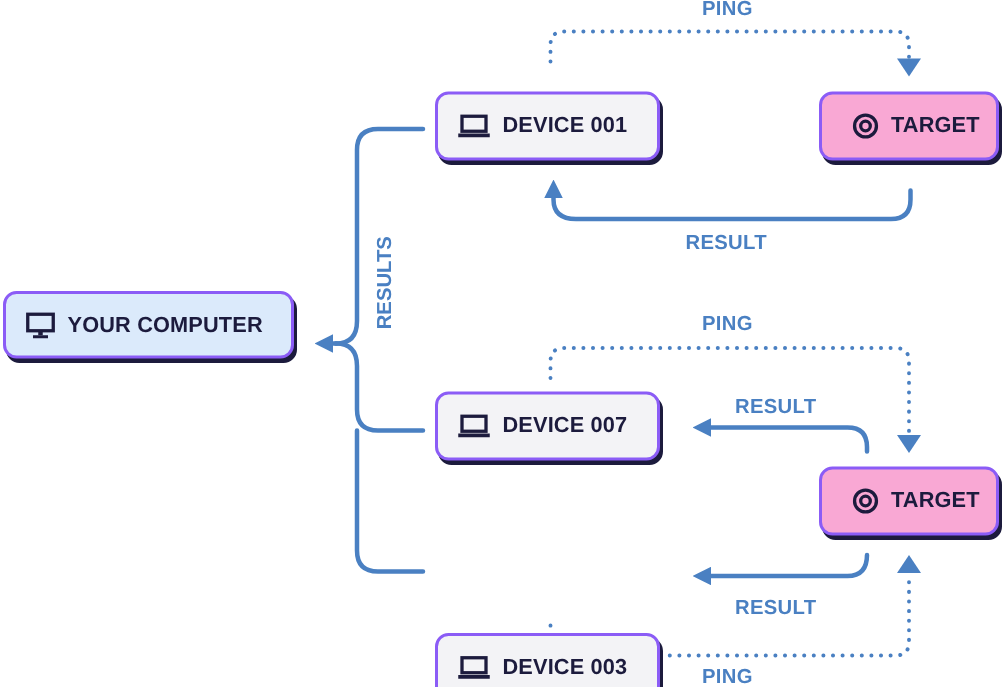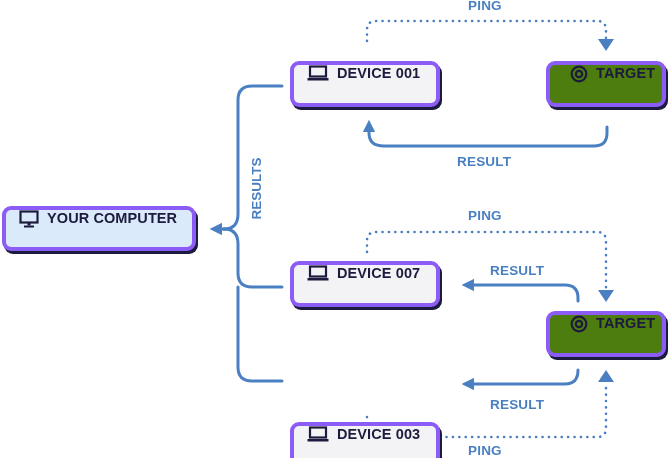--- a/index.html
+++ b/index.html
@@ -1,25 +1,25 @@
 <!DOCTYPE html>
 <html><head>
 <meta charset="utf-8">
 <style>
   html, body { margin:0; padding:0; background:#ffffff; }
   body { width:670px; height:458px; position:relative; overflow:hidden;
          font-family:"Liberation Sans", sans-serif; }
   svg.wires { position:absolute; left:0; top:0; width:670px; height:458px; }
-  .node { position:absolute; box-sizing:border-box; border:4px solid #8b5cf6;
+  .node { position:absolute; box-sizing:border-box; border:2px solid #8b5cf6;
           border-radius:9px; box-shadow:2px 3px 0 #1c1b3d;
-          display:flex; align-items:flex-start; gap:8px; padding-left:13px;
+          display:flex; align-items:center; gap:8px; padding-left:13px;
           font-weight:bold; font-size:14.5px; color:#1c1b3d; letter-spacing:0.1px; }
   .node.computer { background:#dbeafb; }
   .node.device { background:#f3f3f6; }
-  .node.target { background:#4d7c0f;padding-left:20px; }
+  .node.target { background:#f9a8d4;padding-left:20px; }
   .node svg { flex:0 0 auto; }
   .lbl { position:absolute; font-weight:bold; font-size:13.5px; color:#4a80c2;
          letter-spacing:0.2px; white-space:nowrap; }
   .vlbl { position:absolute; font-weight:bold; font-size:13.5px; color:#4a80c2;
           transform:rotate(-90deg); transform-origin:center; white-space:nowrap; }
 </style>
 </head>
 <body>
 
 <svg class="wires" viewBox="0 0 670 458">
@@ -49,21 +49,21 @@
 
     <path d="M367,417 V428 Q367,437 376,437 H597 Q606,437 606,428 V384"></path>
   </g>
   <g fill="#4a80c2">
     <path d="M598,39 L614,39 L606,51 z"></path>
     <path d="M598,290 L614,290 L606,302 z"></path>
     <path d="M598,382 L614,382 L606,370 z"></path>
   </g>
 </svg>
 
-<div class="node computer" style="left:2px; top:206px; width:194px; height:45px;">
+<div class="node computer" style="left:2px; top:194px; width:194px; height:45px;">
   <svg width="20" height="18" viewBox="0 0 20 18">
     <rect x="1.5" y="1.5" width="17" height="11" fill="none" stroke="#1c1b3d" stroke-width="2.2"></rect>
     <rect x="8.5" y="12.5" width="3" height="3" fill="#1c1b3d"></rect>
     <rect x="5" y="15.5" width="10" height="2" fill="#1c1b3d"></rect>
   </svg>
   <span>YOUR COMPUTER</span>
 </div>
 
 <div class="node device" style="left:290px; top:61px; width:150px; height:46px;">
   <svg width="22" height="16" viewBox="0 0 22 16">

